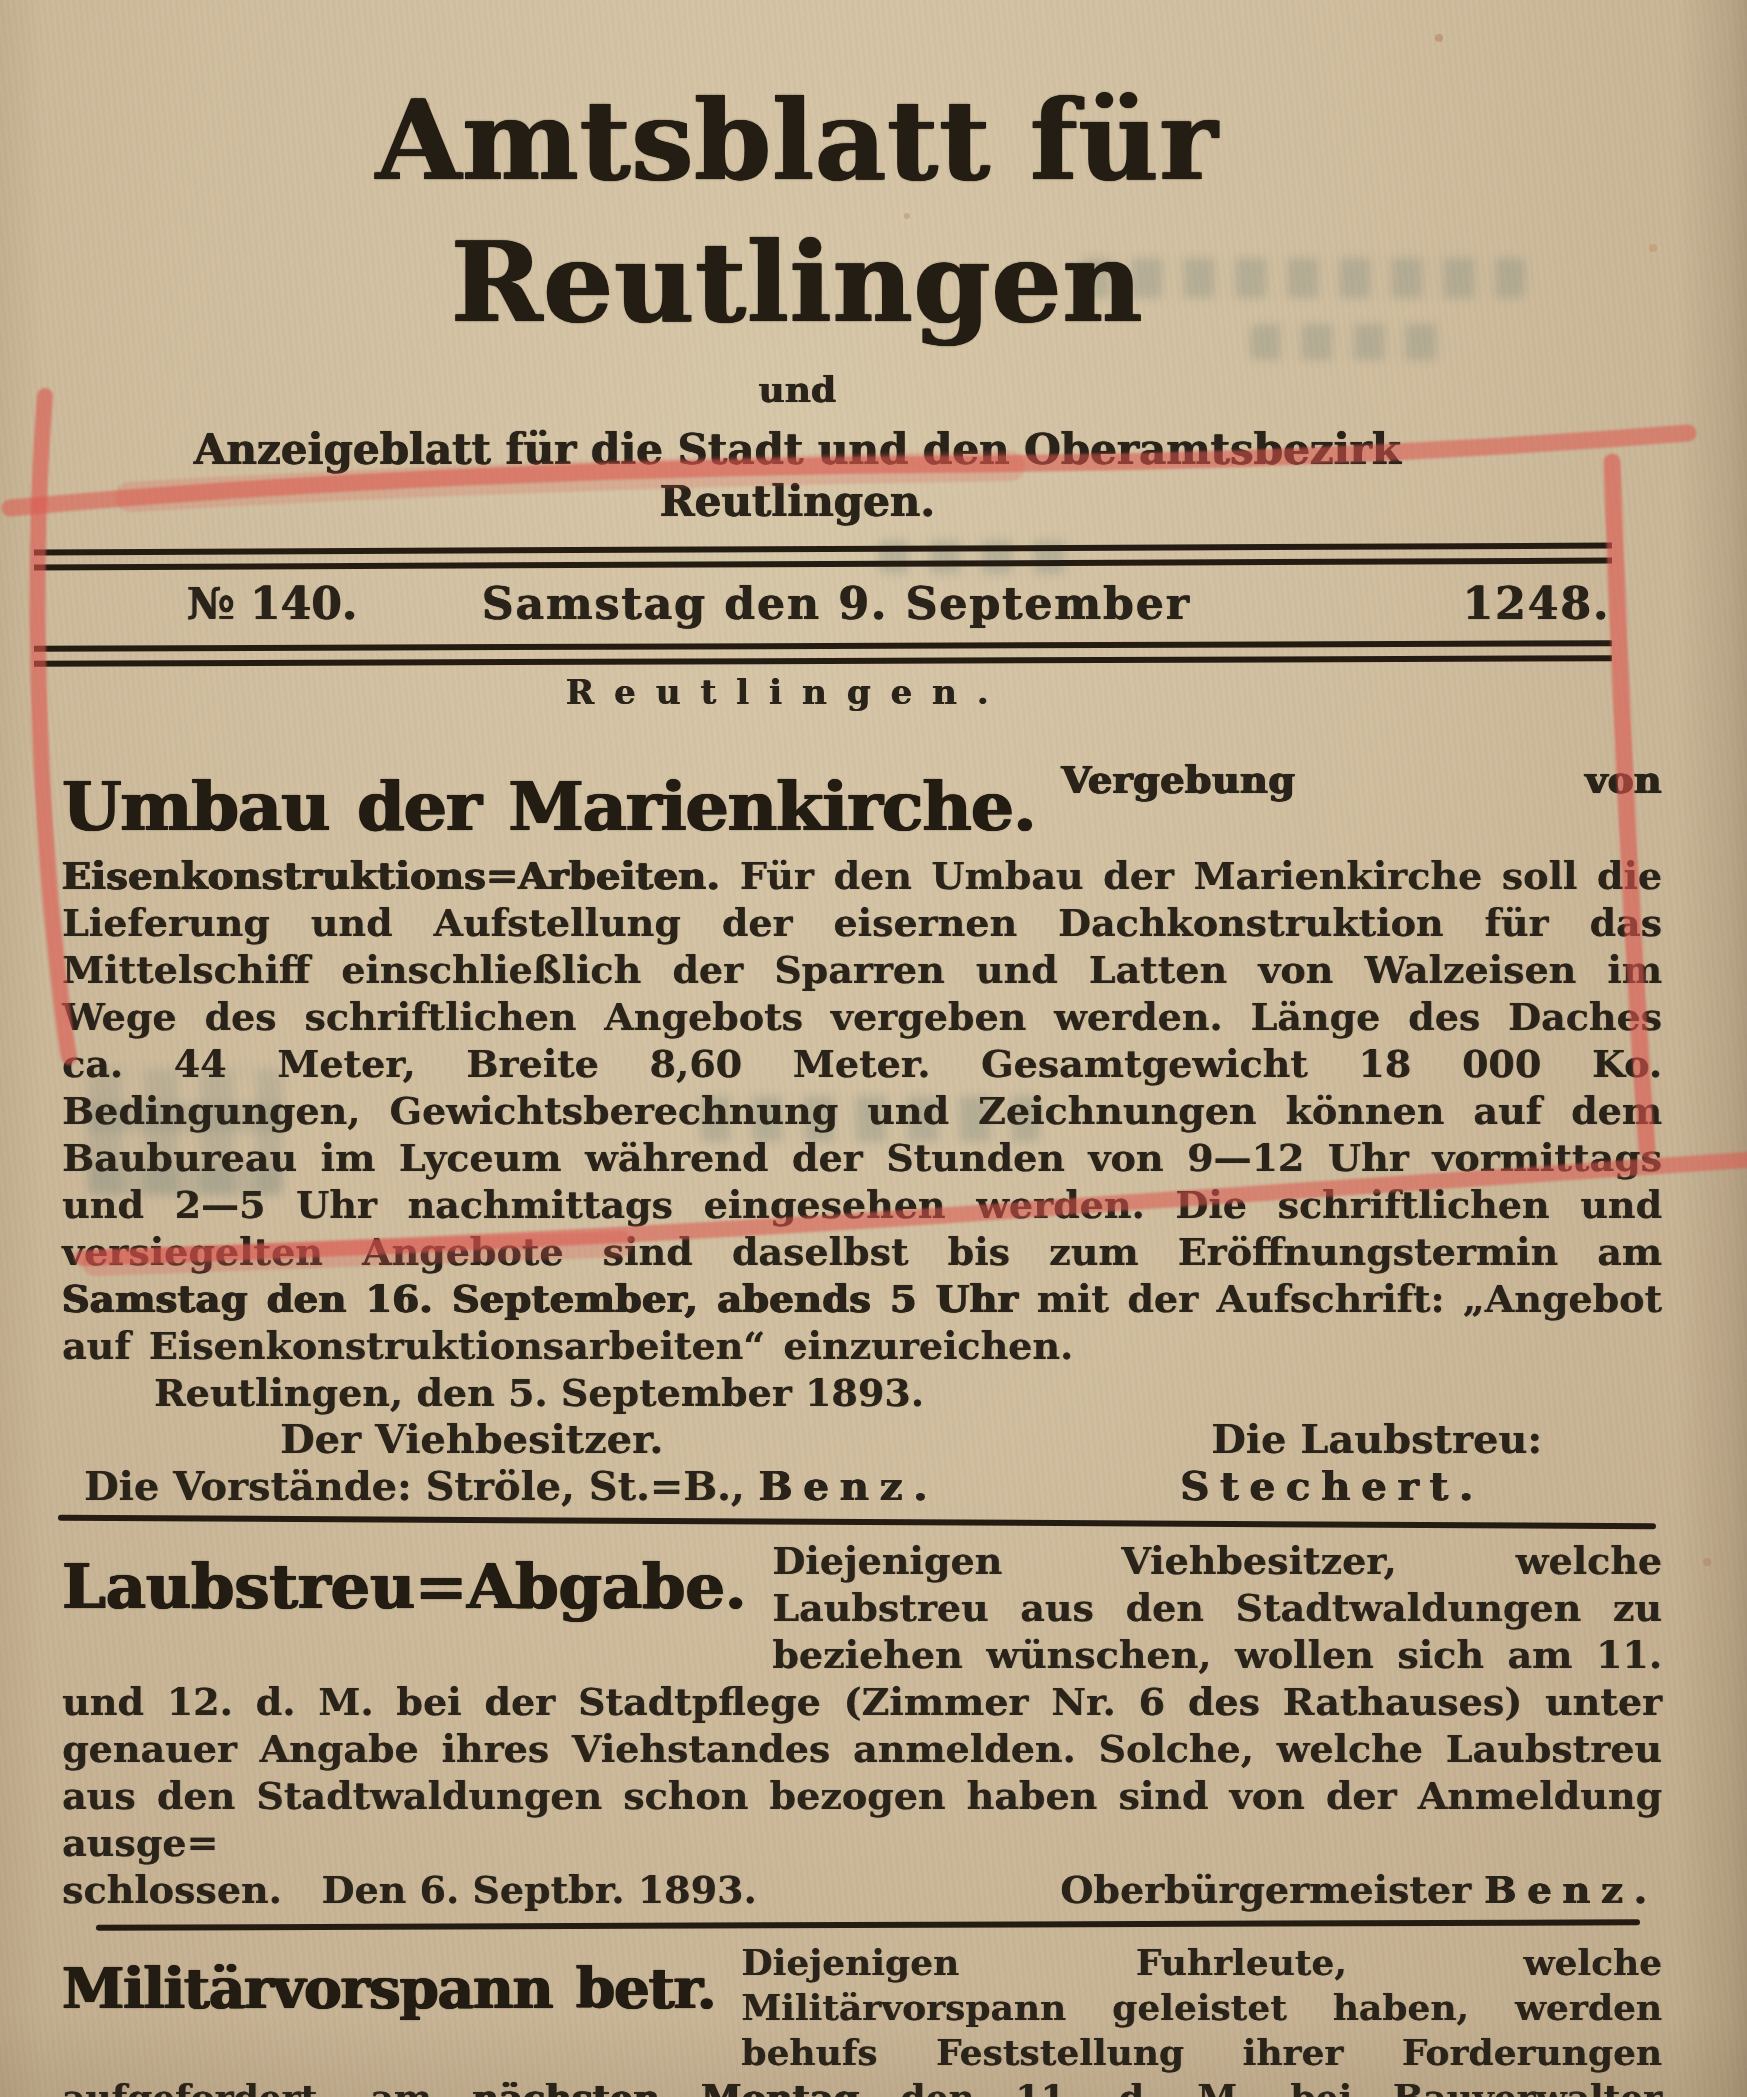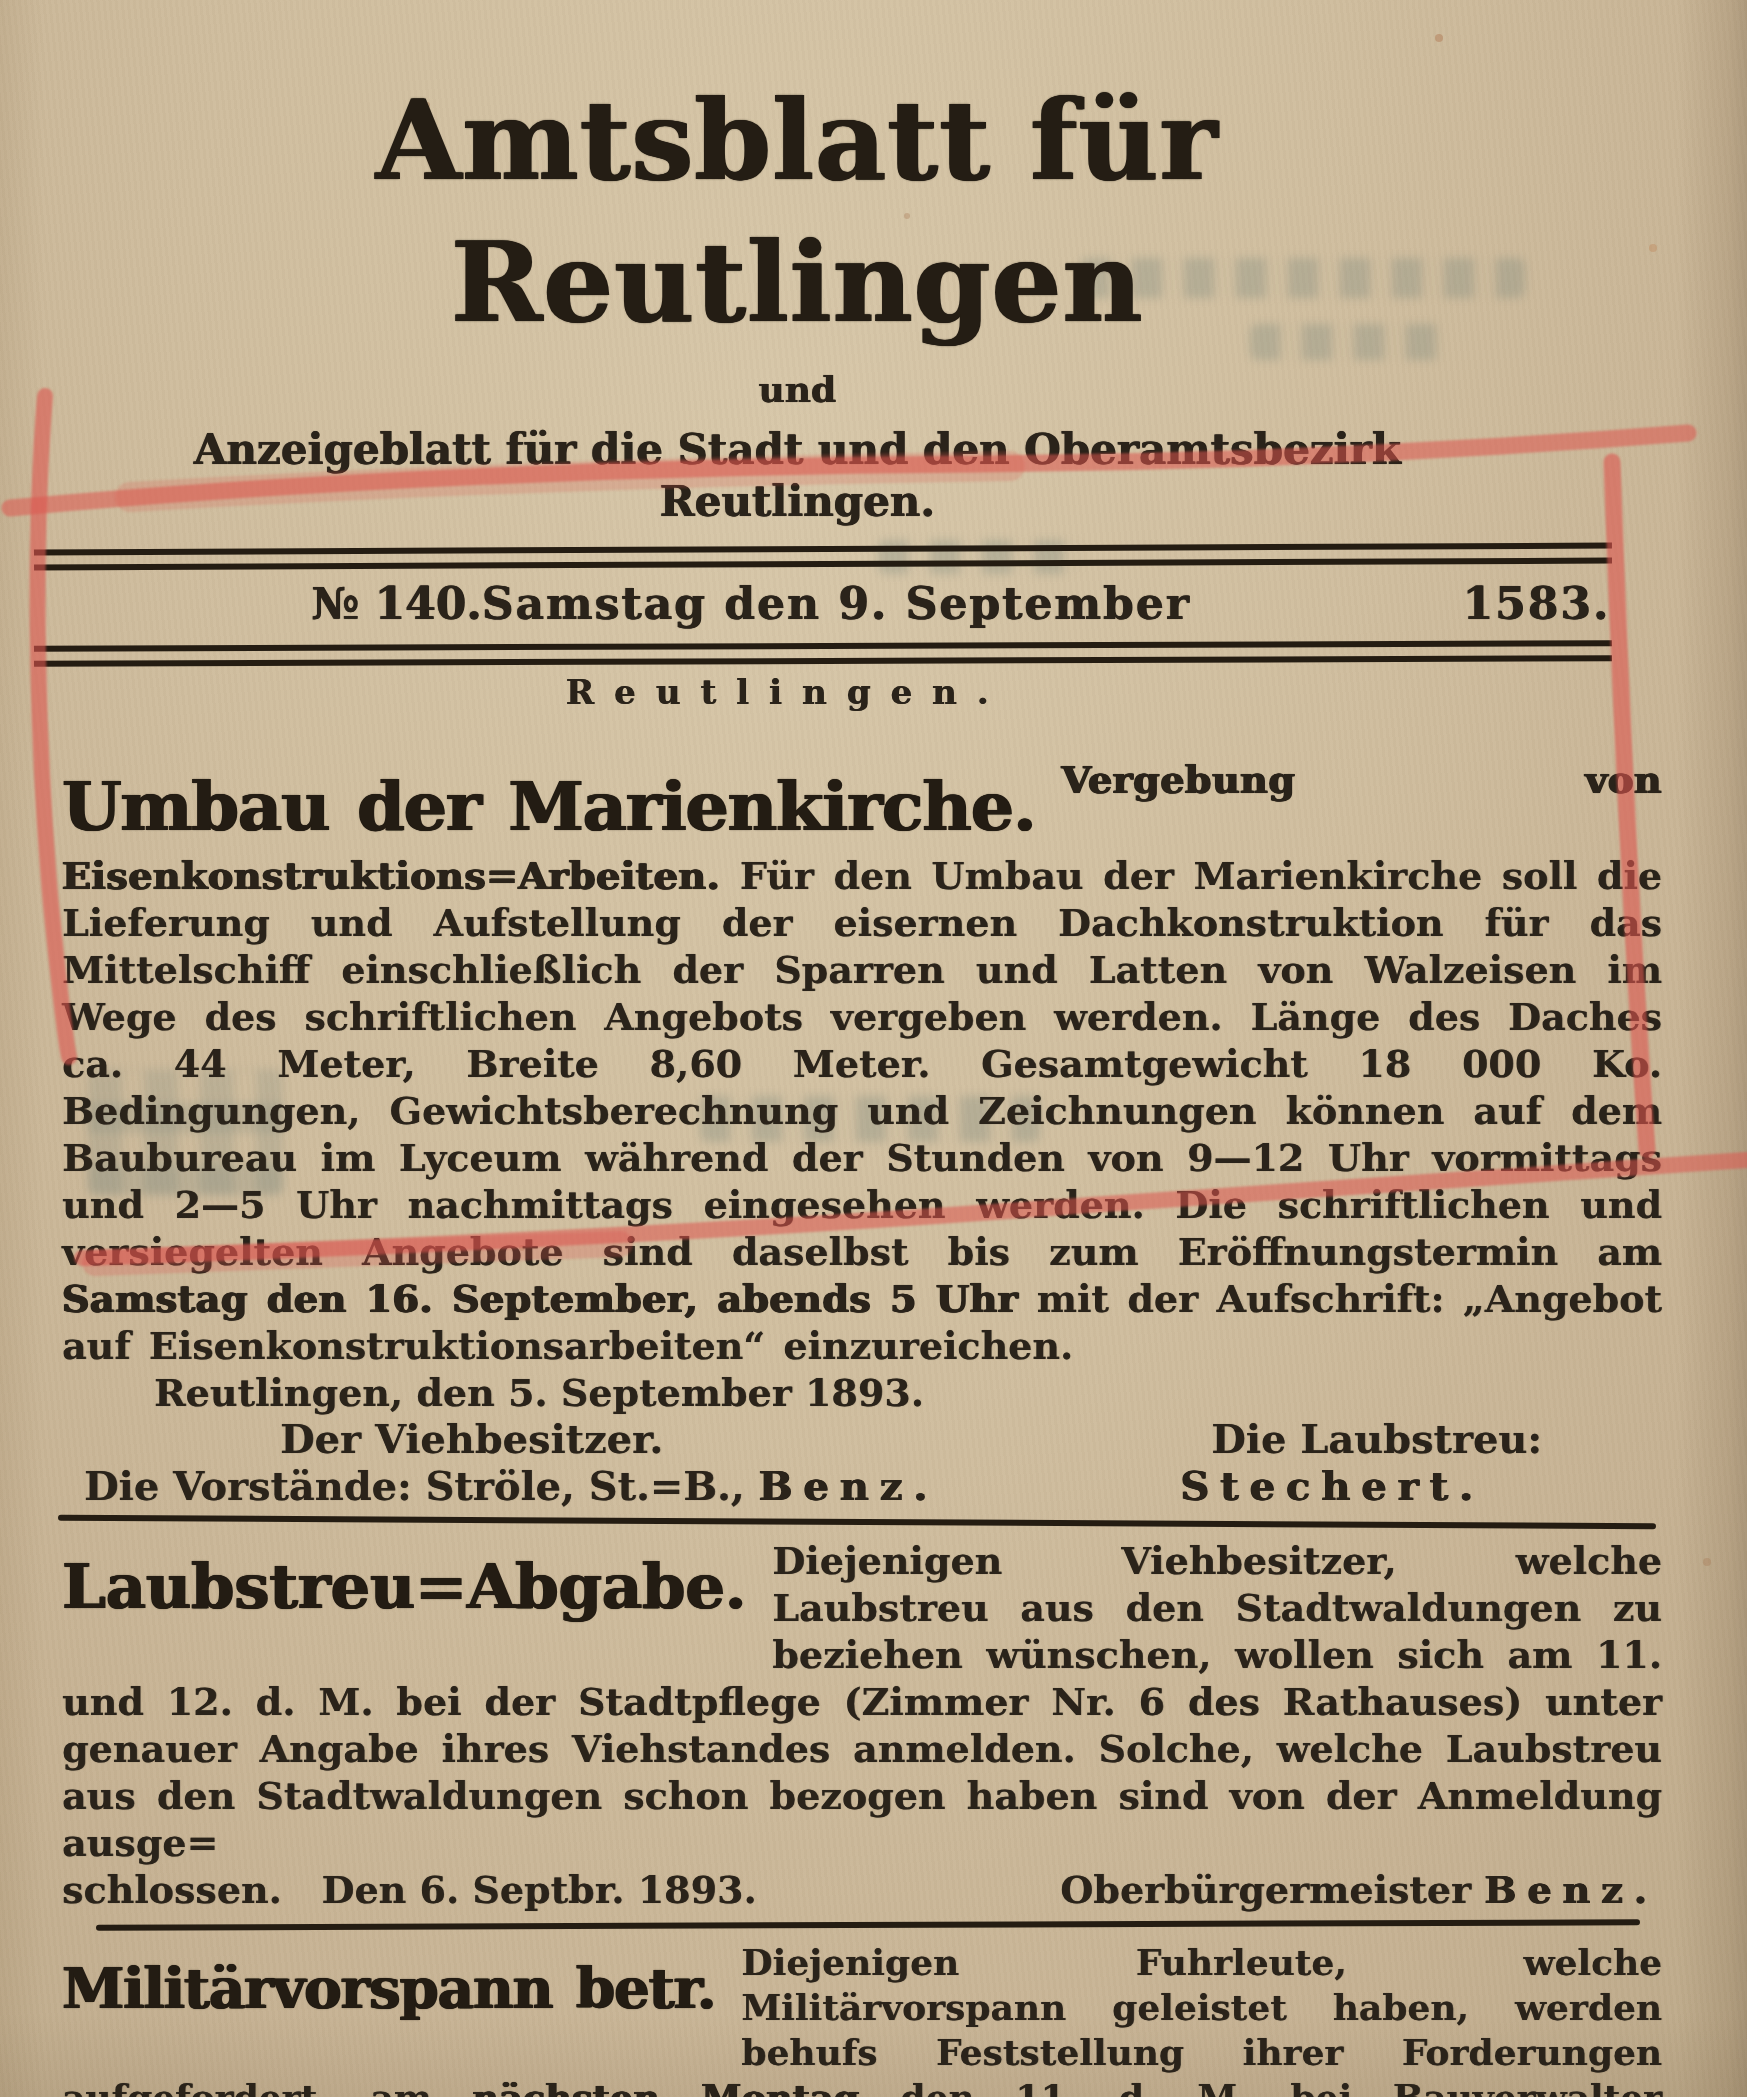--- a/index.html
+++ b/index.html
@@ -33,21 +33,21 @@
     width:1578px;margin-left:-28px;}
   .dr-a{margin-top:18px;transform:rotate(-0.25deg);}
   .dr-b{margin-top:12px;transform:rotate(-0.2deg);}
   .rule{height:6px;background:#241c12;width:1598px;margin:9px 0 12px -4px;border-radius:3px;}
   .rule-1{transform:rotate(0.3deg);}
   .rule-2{transform:rotate(-0.2deg);margin-left:34px;width:1544px;}
 
   
   .issue-row{display:flex;align-items:baseline;margin-top:10px;font-size:44px;line-height:54px;
     text-shadow:.9px 0 0 currentColor,0 0 1px rgba(36,29,20,.6);}
-  .issue-no{flex:1;text-align:right;padding-left:0;}
+  .issue-no{flex:1;text-align:center;padding-left:0;}
   .issue-date{flex:0 0 auto;letter-spacing:2px;}
   .issue-year{flex:1;text-align:right;padding-right:52px;letter-spacing:2px;}
 
   
   .section-heading{margin-top:6px;padding-right:150px;text-align:center;
     font-size:34px;line-height:44px;letter-spacing:20px;
     text-shadow:.7px 0 0 currentColor;}
 
   
   .article{color:#2a231a;}
@@ -108,21 +108,21 @@
 
   <div class="content">
     <h1 class="masthead">Amtsblatt für Reutlingen</h1>
     <div class="connector">und</div>
     <div class="subtitle">Anzeigeblatt für die Stadt und den Oberamtsbezirk Reutlingen.</div>
 
     <div class="double-rule dr-a"></div>
     <div class="issue-row">
       <span class="issue-no">№ 140.</span>
       <span class="issue-date">Samstag den 9. September</span>
-      <span class="issue-year">1583.</span>
+      <span class="issue-year">1248.</span>
     </div>
     <div class="double-rule dr-b"></div>
 
     <div class="section-heading">Reutlingen.</div>
 
     <div id="articles">
         <article class="article a1">
           <p class="flow"><span class="headline">Umbau der Marienkirche.</span><span class="seg-b">Vergebung von Eisenkonstruktions=Arbeiten.</span><span class="seg-n">  Für den Umbau der Marienkirche soll die Lieferung und Aufstellung der eisernen Dachkonstruktion für das Mittelschiff einschließlich der Sparren und Latten von Walzeisen im Wege des schriftlichen Angebots vergeben werden.  Länge des Daches ca. 44 Meter, Breite 8,60 Meter.  Gesamtgewicht 18 000 Ko.  Bedingungen, Gewichtsberechnung und Zeichnungen können auf dem Baubureau im Lyceum während der Stunden von 9—12 Uhr vormittags und 2—5 Uhr nachmittags eingesehen werden.  Die schriftlichen und versiegelten Angebote sind daselbst bis zum Eröffnungstermin am </span><span class="seg-b">Samstag den 16. September, abends 5 Uhr</span><span class="seg-n"> mit der Aufschrift: „Angebot auf Eisenkonstruktionsarbeiten“ einzureichen.</span></p>
           <div class="row r-date">
             <span class="row-left"><span class="seg-n">Reutlingen, den 5. September 1893.</span></span>

